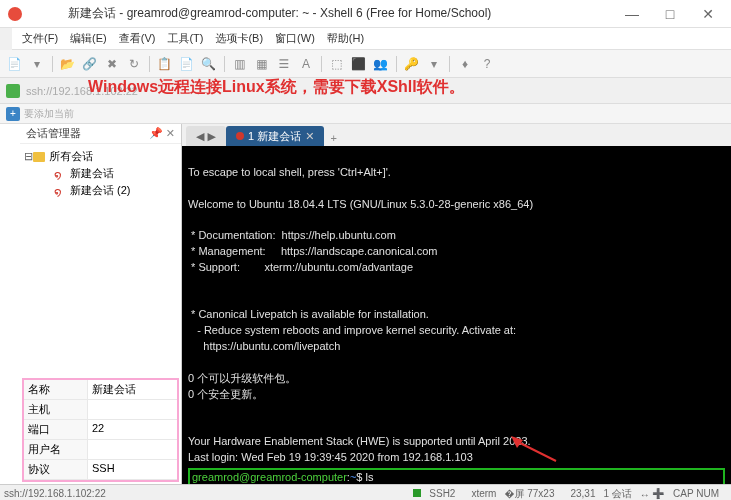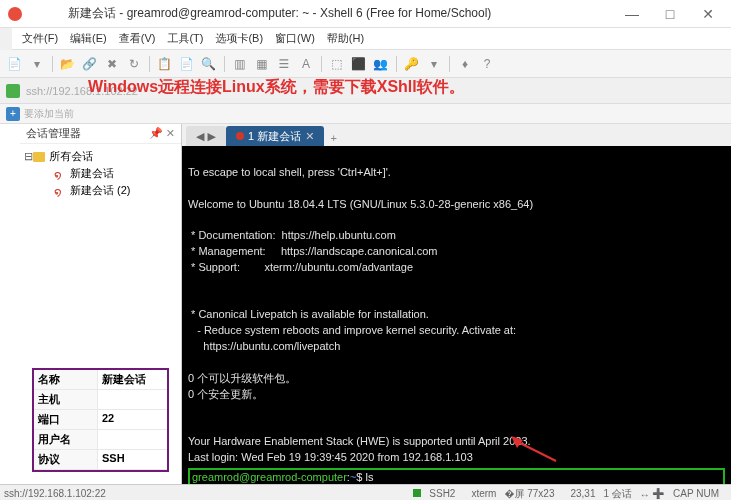--- a/index.html
+++ b/index.html
@@ -21,21 +21,21 @@
 .subbar { height: 20px; background: #f5f5f5; display: flex; align-items: center; padding: 0 6px; font-size: 10px; color: #aaa; border-bottom: 1px solid #ddd; }
 .plusblue { width: 14px; height: 14px; background: #3b84c5; color:#fff; display:flex; align-items:center; justify-content:center; border-radius:2px; margin-right:4px; font-size:10px; }
 .main { display: flex; height: 360px; }
 .sidebar { width: 182px; background: #fff; border-right: 1px solid #ccc; display: flex; flex-direction: column; padding-left: 20px; }
 .side-header { height: 20px; padding: 2px 6px; font-size: 11px; color: #333; border-bottom: 1px solid #eee; display:flex; align-items:center; justify-content:space-between;}
 .tree { flex:1; padding: 4px; font-size: 11px; overflow:auto;}
 .tree-item { display:flex; align-items:center; padding: 1px 0; }
 .tree-item.indent2 { padding-left: 30px; }
 .folder-icon { width:12px; height:10px; background:#f0c040; border-radius:1px; margin-right:4px; }
 .red-swirl { width:12px; height:12px; margin-right:4px; color:#d0382c; font-size:12px;}
-.props { border: 2px solid #701a75; margin: 12px; font-weight: bold; }
+.props { border: 2px solid #f9a8d4; margin: 2px; }
 .prop-row { display:flex; border-bottom:1px solid #e8e8e8; font-size:11px; }
 .prop-label { width: 64px; padding: 2px 4px; background:#f8f8f8; border-right:1px solid #e8e8e8; }
 .prop-value { flex:1; padding: 2px 4px; }
 .terminal-area { flex:1; background:#fff; display:flex; flex-direction:column; }
 .tabbar { height: 22px; background:#f0f0f0; display:flex; align-items:flex-end; padding-left:4px; }
 .tab { height:20px; padding: 2px 10px; font-size:11px; border-top-left-radius:3px; border-top-right-radius:3px; display:flex; align-items:center; gap:4px;}
 .tab.local { background:#e0e0e0; color:#666; }
 .tab.active { background:#285a8c; color:#fff; }
 .tab-dot { width:8px; height:8px; background:#d0382c; border-radius:50%; }
 .tab-close { color:#ccc; cursor:pointer; }

